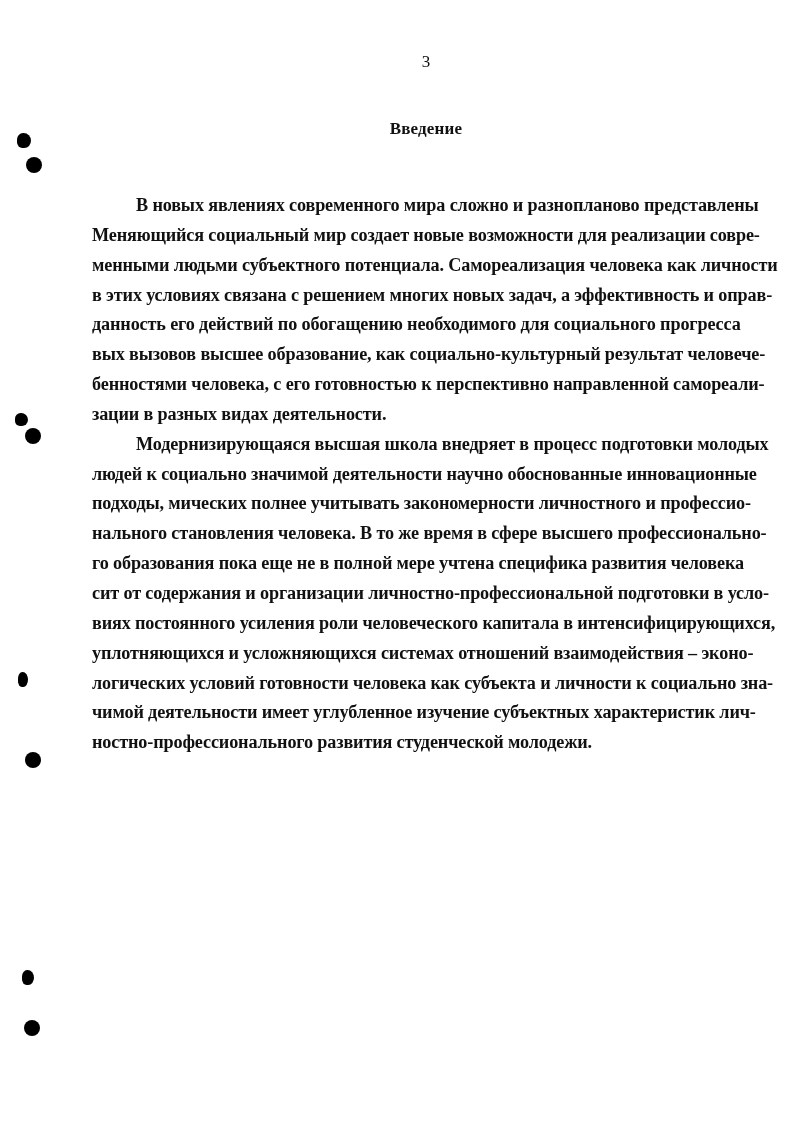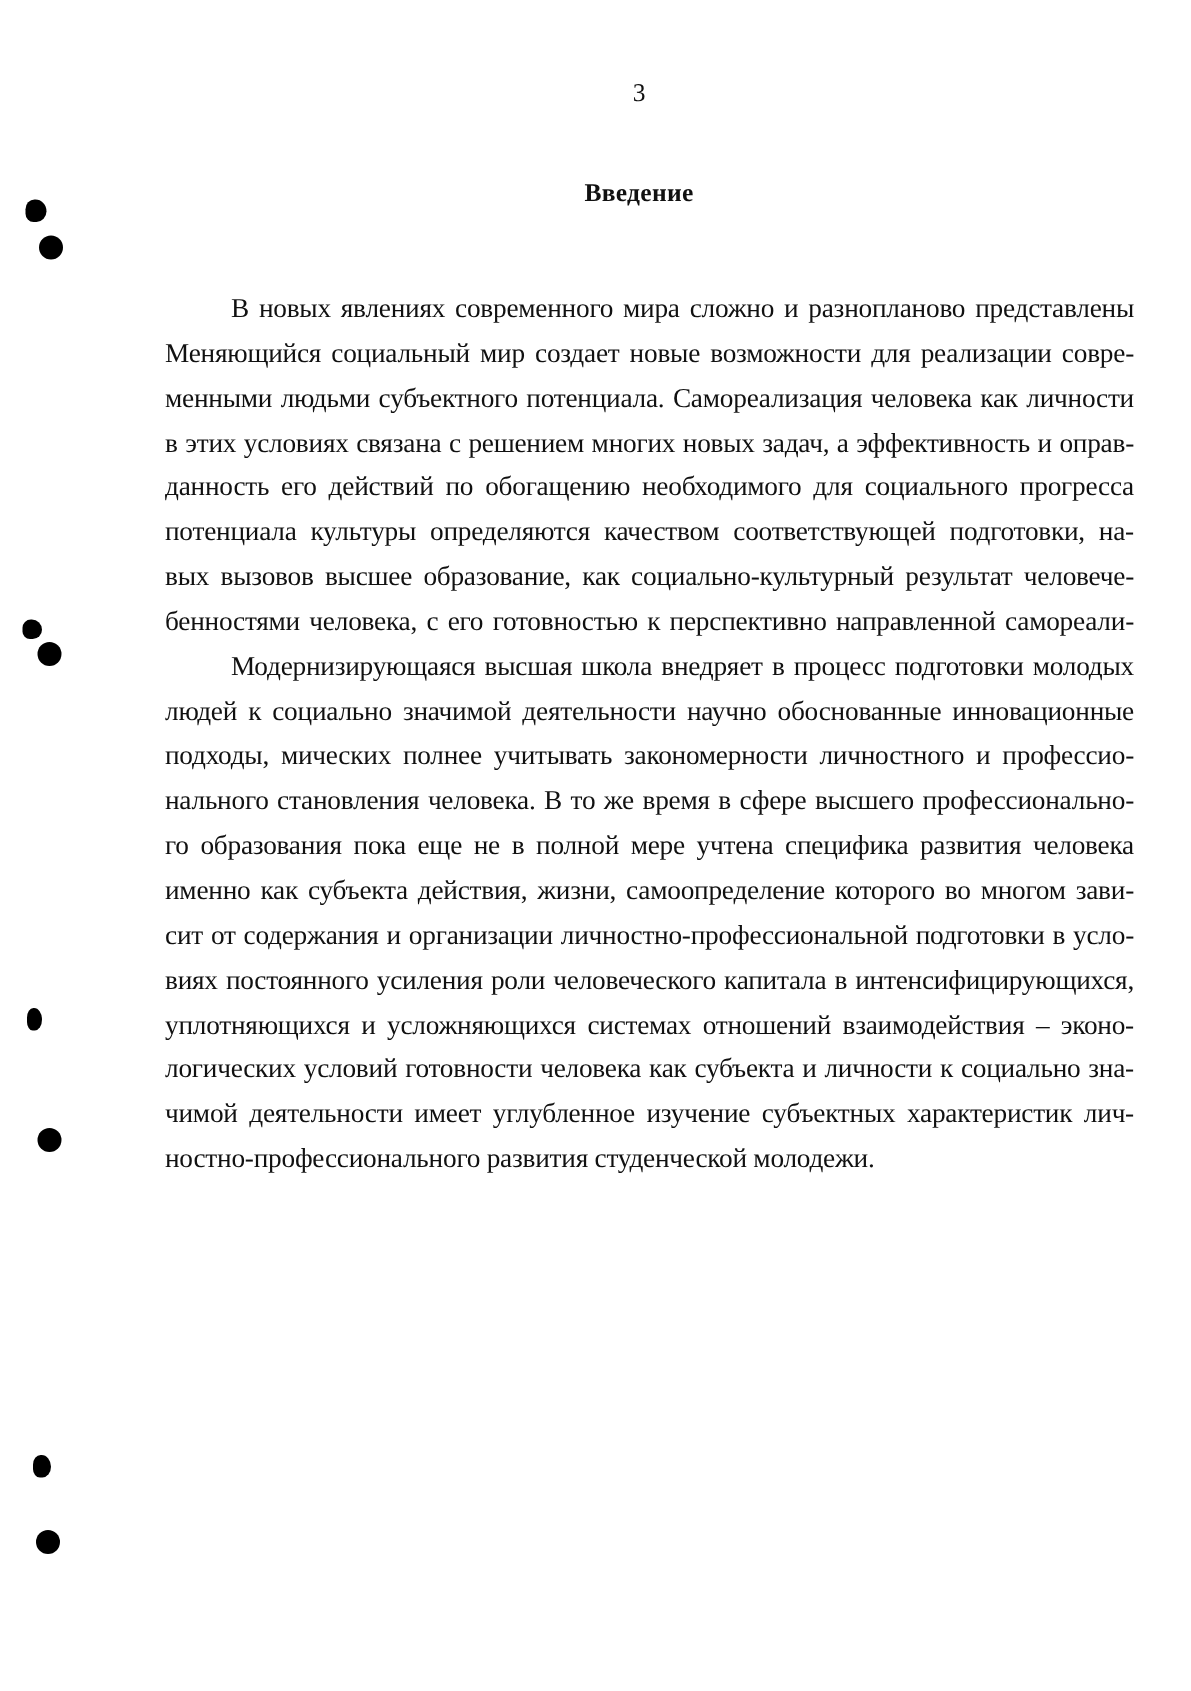--- a/index.html
+++ b/index.html
@@ -31,22 +31,23 @@
       width: 852px;
       text-align: center;
       font-size: 17px;
       font-weight: bold;
       line-height: 20px;
       letter-spacing: 0.2px;
     }
     .body-text {
       position: absolute;
       top: 191px;
-      left: 110px;
+      left: 92px;
       width: 646px;
+      font-weight: bold;
     }
     .line {
       height: 29.85px;
       line-height: 29.85px;
       font-size: 18.2px;
       white-space: nowrap;
       text-align: justify;
       text-align-last: justify;
       letter-spacing: -0.15px;
     }
@@ -72,32 +73,31 @@
 <div class="title">Введение</div>
 
 <div class="body-text">
 
   <div>
     <div class="line indent">В новых явлениях современного мира сложно и разнопланово представлены</div>
     <div class="line">Меняющийся социальный мир создает новые возможности для реализации совре-</div>
     <div class="line">менными людьми субъектного потенциала. Самореализация человека как личности</div>
     <div class="line">в этих условиях связана с решением многих новых задач, а эффективность и оправ-</div>
     <div class="line">данность его действий по обогащению необходимого для социального прогресса</div>
-    <div class="line">потенциала культуры определяются качеством соответствующей подготовки, на-</div>
     <div class="line">вых вызовов высшее образование, как социально-культурный результат человече-</div>
     <div class="line">бенностями человека, с его готовностью к перспективно направленной самореали-</div>
+    <div class="line last">зации в разных видах деятельности.</div>
   </div>
 
   <div>
     <div class="line indent">Модернизирующаяся высшая школа внедряет в процесс подготовки молодых</div>
     <div class="line">людей к социально значимой деятельности научно обоснованные инновационные</div>
     <div class="line">подходы, мических полнее учитывать закономерности личностного и профессио-</div>
     <div class="line">нального становления человека. В то же время в сфере высшего профессионально-</div>
     <div class="line">го образования пока еще не в полной мере учтена специфика развития человека</div>
-    <div class="line">именно как субъекта действия, жизни, самоопределение которого во многом зави-</div>
     <div class="line">сит от содержания и организации личностно-профессиональной подготовки в усло-</div>
     <div class="line">виях постоянного усиления роли человеческого капитала в интенсифицирующихся,</div>
     <div class="line">уплотняющихся и усложняющихся системах отношений взаимодействия – эконо-</div>
     <div class="line">логических условий готовности человека как субъекта и личности к социально зна-</div>
     <div class="line">чимой деятельности имеет углубленное изучение субъектных характеристик лич-</div>
     <div class="line last">ностно-профессионального развития студенческой молодежи.</div>
   </div>
 </div>
 
 <div id="margin-marks">

